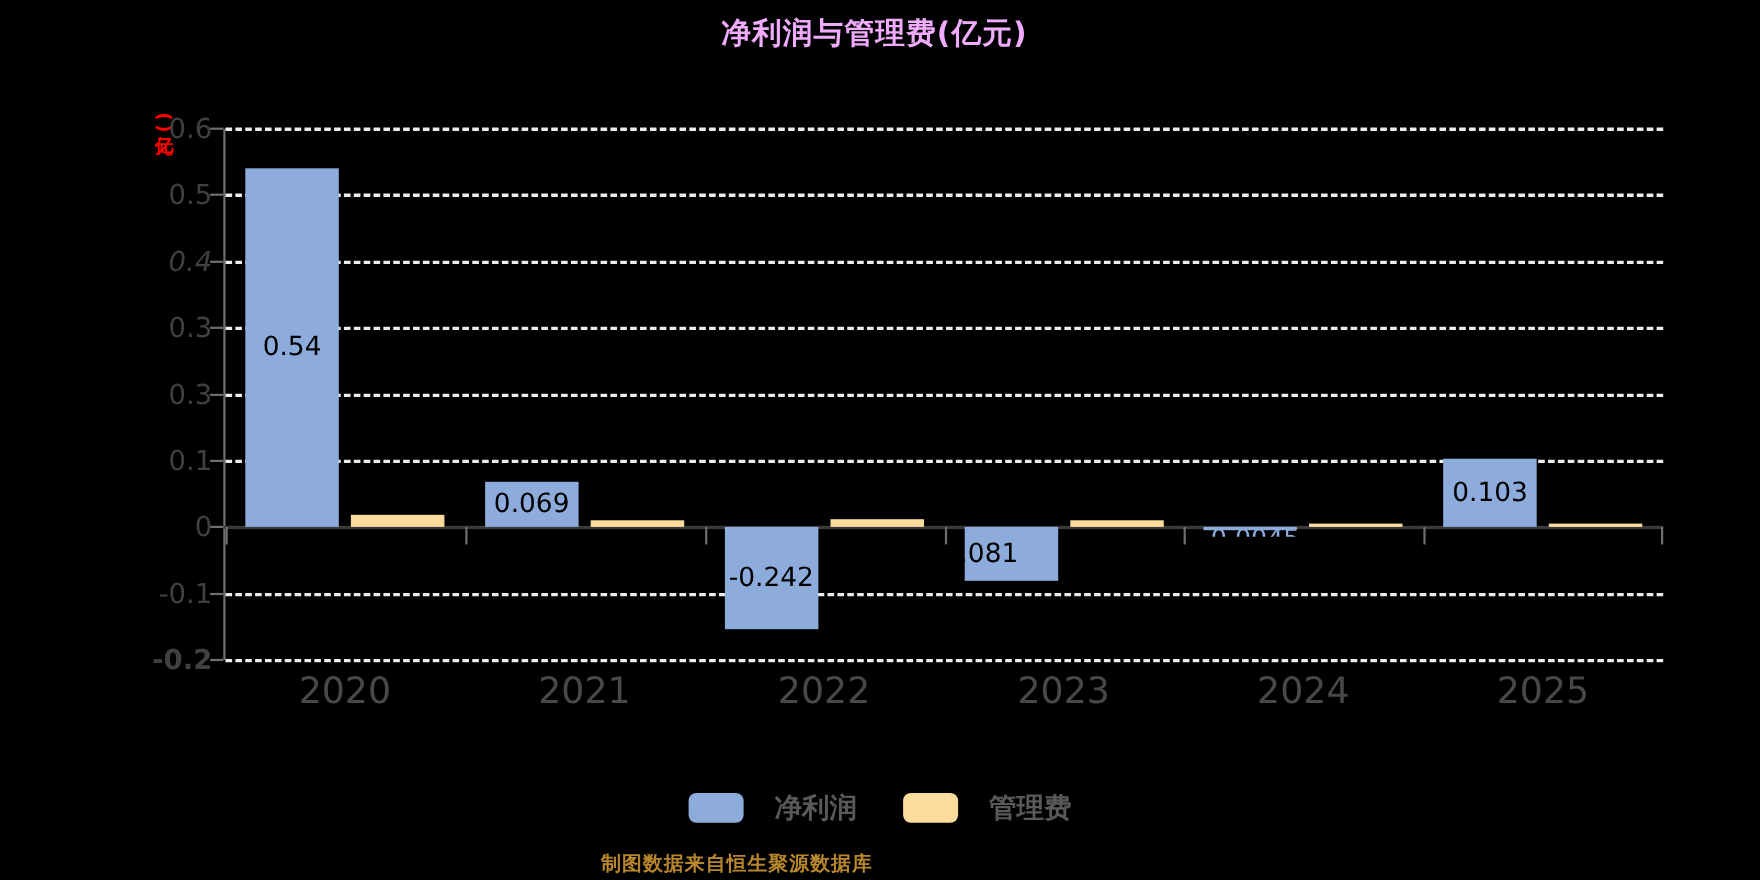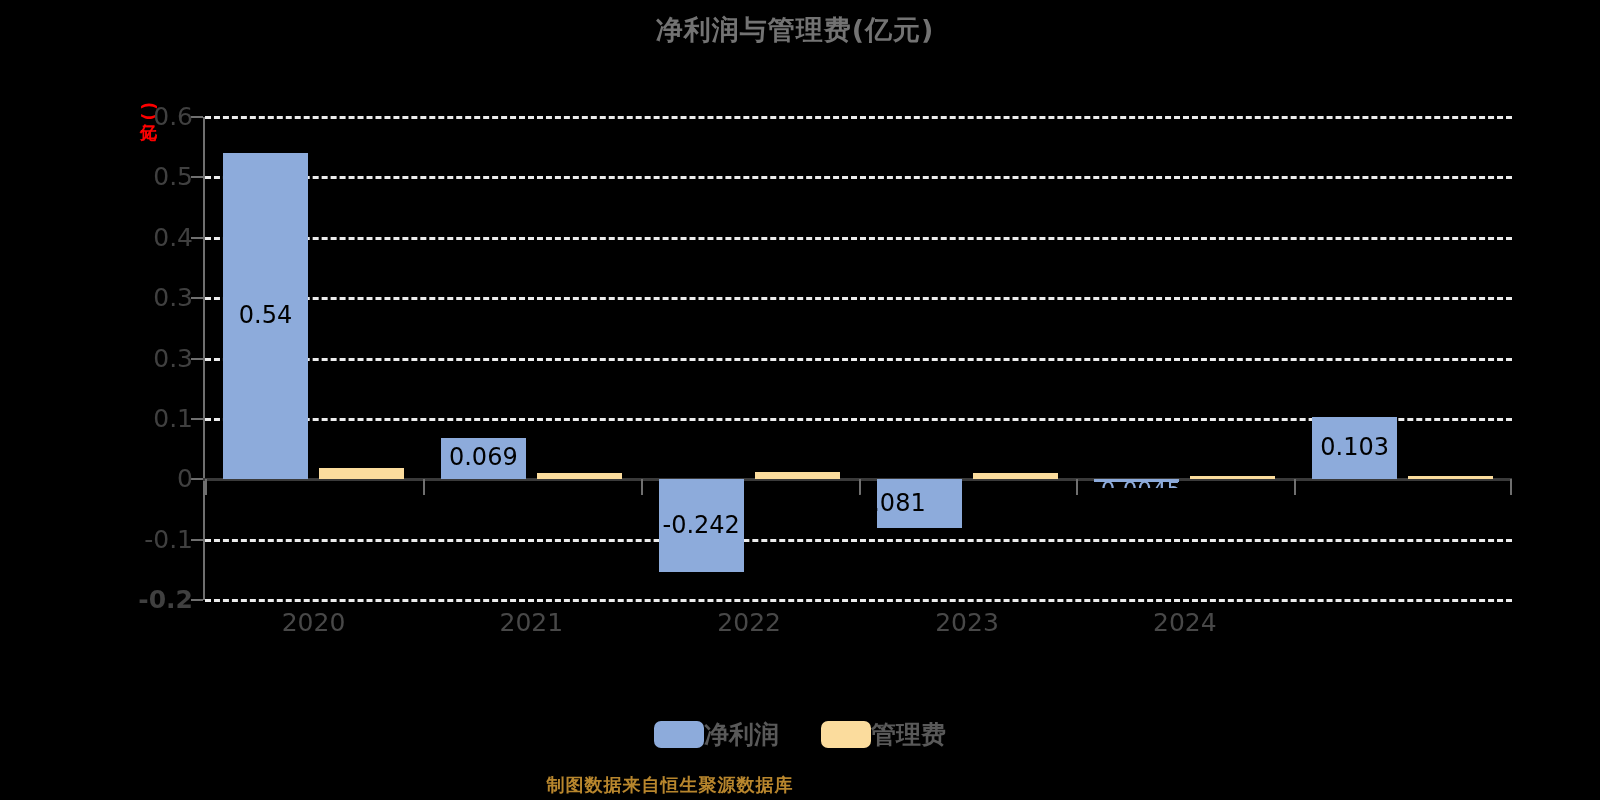--- a/index.html
+++ b/index.html
@@ -13,21 +13,21 @@
     font-family: "DejaVu Sans", "Liberation Sans", sans-serif;
   }
   .chart-title {
     position: absolute;
     top: 12px;
     left: 0;
     width: 1590px;
     text-align: center;
     font-size: 27px;
     font-weight: bold;
-    color: #737373;
+    color: #f0abfc;
     letter-spacing: 1px;
   }
   .y-axis-unit {
     position: absolute;
     left: 138px;
     top: 102px;
     writing-mode: vertical-rl;
     font-size: 17px;
     font-weight: bold;
     color: #ff0000;
@@ -81,21 +81,21 @@
   .x-tick-mark {
     position: absolute;
     width: 2px;
     height: 16px;
     background: #6f6f6f;
   }
   .x-tick-label {
     position: absolute;
     width: 217px;
     text-align: center;
-    font-size: 25px;
+    font-size: 33px;
     color: #484848;
   }
   .bar {
     position: absolute;
     width: 85px;
   }
   .bar-value-label {
     position: absolute;
     width: 130px;
     text-align: center;
@@ -125,21 +125,21 @@
     left: 0;
     width: 1600px;
     display: flex;
     justify-content: center;
     align-items: center;
     gap: 42px;
   }
   .legend-item {
     display: flex;
     align-items: center;
-    gap: 0;
+    gap: 28px;
   }
   .legend-swatch {
     width: 50px;
     height: 27px;
     border-radius: 7px;
   }
   .legend-label {
     font-size: 25px;
     font-weight: bold;
     color: #595959;
@@ -167,21 +167,21 @@
     <div class="y-axis-line"></div>
 
   <div class="grid-line" style="top: -1px;"></div>
       <div class="y-tick-mark" style="top: -1px;"></div>
       <div class="y-tick-label" style="top: 0px;">0.6</div>
       <div class="grid-line" style="top: 59.375px;"></div>
       <div class="y-tick-mark" style="top: 59.375px;"></div>
       <div class="y-tick-label" style="top: 60.375px;">0.5</div>
       <div class="grid-line" style="top: 119.75px;"></div>
       <div class="y-tick-mark" style="top: 119.75px;"></div>
-      <div class="y-tick-label" style="top: 120.75px;">0.4</div>
+      <div class="y-tick-label" style="top: 120.75px; font-style: italic;">0.4</div>
       <div class="grid-line" style="top: 180.125px;"></div>
       <div class="y-tick-mark" style="top: 180.125px;"></div>
       <div class="y-tick-label" style="top: 181.125px;">0.3</div>
       <div class="grid-line" style="top: 240.5px;"></div>
       <div class="y-tick-mark" style="top: 240.5px;"></div>
       <div class="y-tick-label" style="top: 241.5px;">0.3</div>
       <div class="grid-line" style="top: 300.875px;"></div>
       <div class="y-tick-mark" style="top: 300.875px;"></div>
       <div class="y-tick-label" style="top: 301.875px;">0.1</div>
       <div class="zero-line" style="top: 361.25px;"></div>
@@ -215,20 +215,21 @@
       <div class="bar" style="left: 767.5px; top: 356.212px; height: 6.0375px; background: rgb(251, 220, 157);"></div>
       <div class="x-tick-mark" style="left: 871.333px; top: 362.25px;"></div>
       <div class="x-tick-label" style="left: 871.333px; top: 491px;">2024</div>
       <div class="bar" style="left: 889.333px; top: 362.25px; height: 2.71687px; background: rgb(141, 171, 219);"></div>
       <div class="bar-value-label-clipped" style="left: 931.833px; top: 360.25px;">
         <span style="color: rgb(141, 171, 219);">-0.0045</span>
       </div>
       <div class="bar" style="left: 985.333px; top: 358.627px; height: 3.6225px; background: rgb(251, 220, 157);"></div>
       <div class="x-tick-mark" style="left: 1089.17px; top: 362.25px;"></div>
       <div class="x-tick-mark" style="left: 1305px; top: 362.25px;"></div>
+      <div class="x-tick-label" style="left: 1089.17px; top: 491px;">2025</div>
       <div class="bar" style="left: 1107.17px; top: 300.064px; height: 62.1862px; background: rgb(141, 171, 219);"></div>
       <div class="bar-value-label" style="left: 1149.67px; top: 331.157px;">0.103</div>
       <div class="bar" style="left: 1203.17px; top: 359.231px; height: 3.01875px; background: rgb(251, 220, 157);"></div>
     </div>
 
   <div class="legend">
       <div class="legend-item">
         <div class="legend-swatch" style="background: rgb(141, 171, 219);"></div>
         <div class="legend-label">净利润</div>
       </div>

